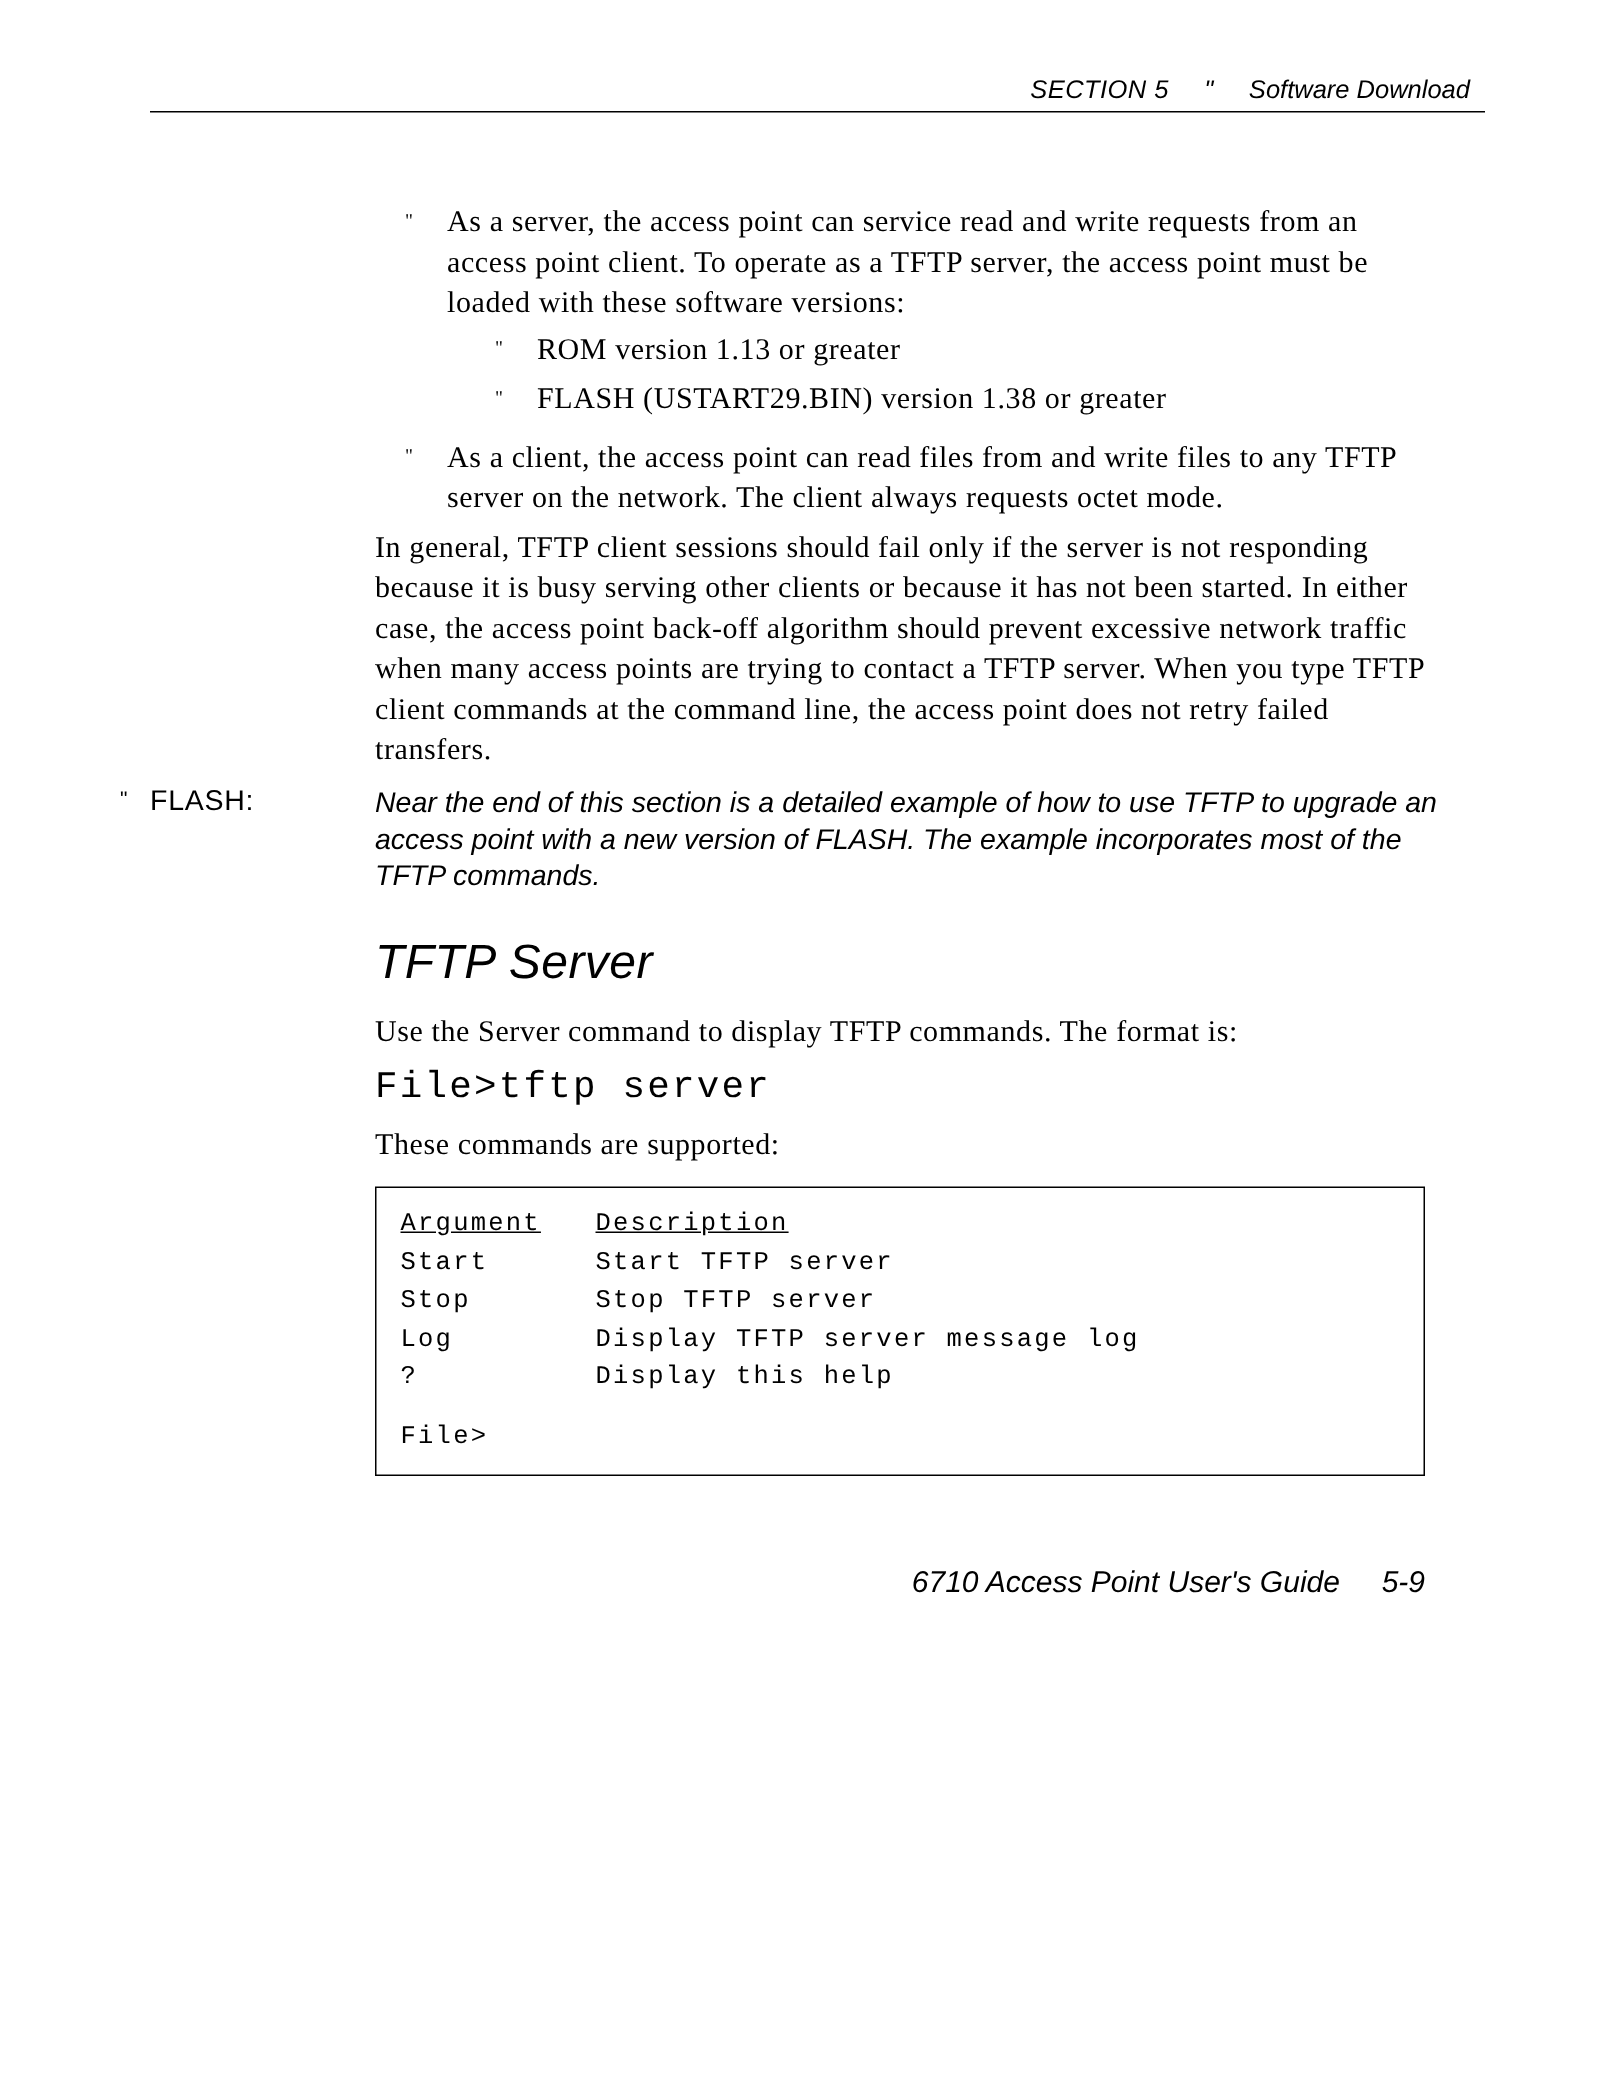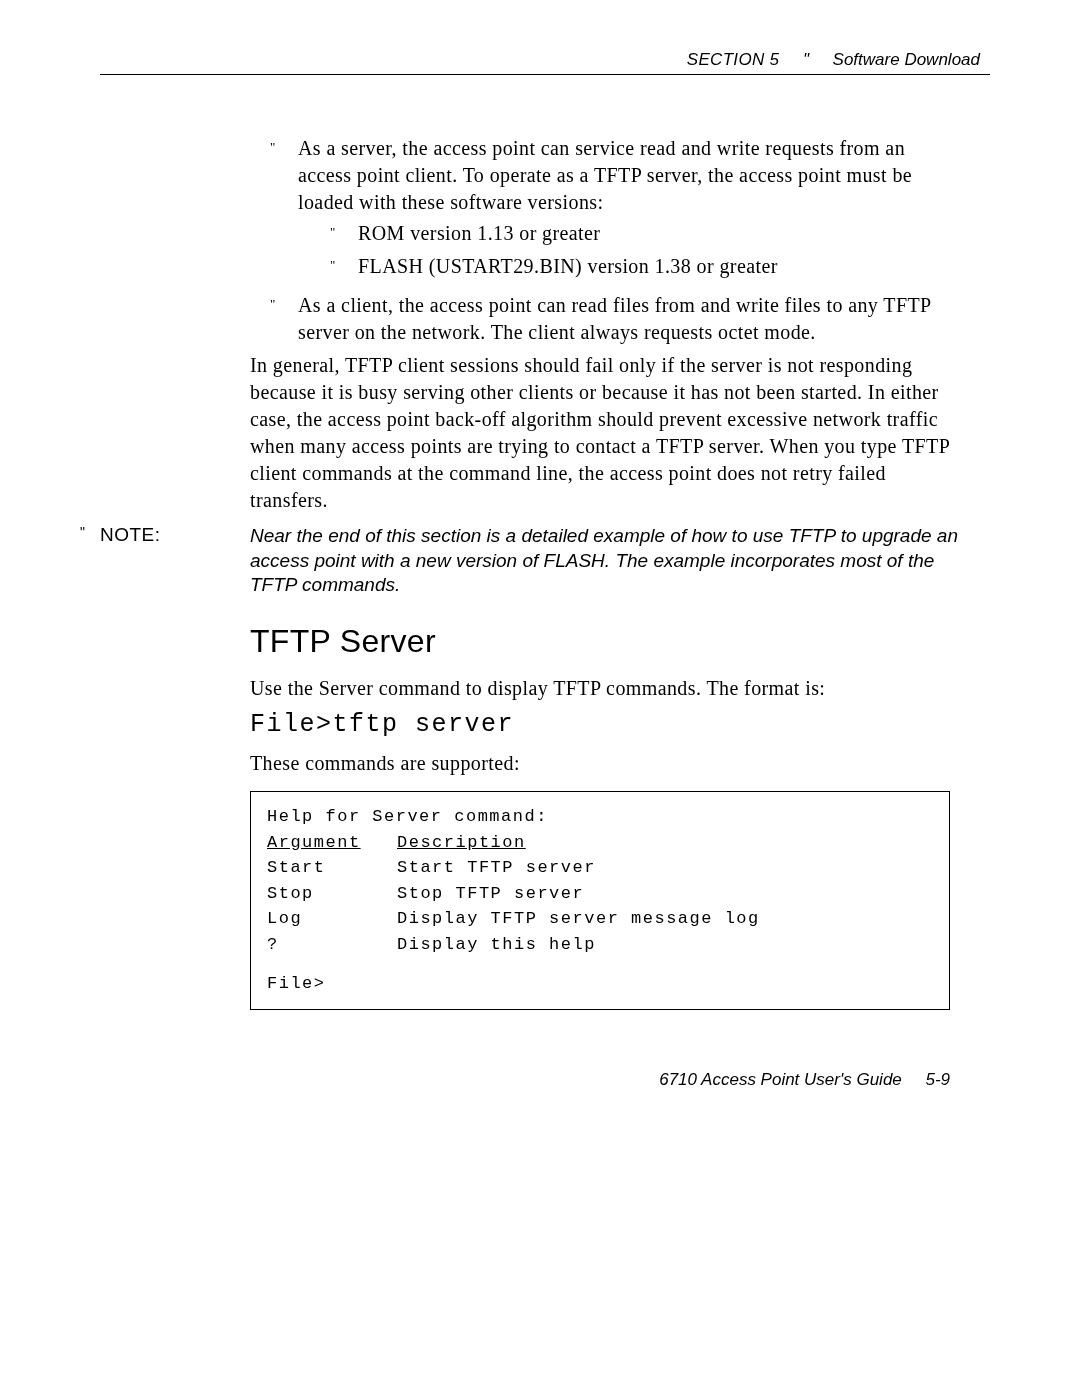--- a/index.html
+++ b/index.html
@@ -81,20 +81,21 @@
     flex: 0 0 150px;
     letter-spacing: 0.5px;
   }
   .note-text {
     flex: 1;
     font-style: italic;
     line-height: 1.3;
   }
   .heading {
     font-family: Arial, Helvetica, sans-serif;
+    font-style: italic;
     font-size: 32px;
     margin-top: 22px;
     margin-bottom: 12px;
     letter-spacing: 0.3px;
   }
   .cmd {
     font-family: "Courier New", monospace;
     letter-spacing: 1.5px;
     font-size: 25px;
     margin: 6px 0 8px 0;
@@ -115,21 +116,21 @@
   .codebox .col1 {
     width: 130px;
     flex: 0 0 130px;
   }
   .codebox .under {
     text-decoration: underline;
   }
   .footer {
     font-family: Arial, Helvetica, sans-serif;
     font-style: italic;
-    font-size: 17px;
+    font-size: 20px;
     text-align: right;
     margin-top: 60px;
     margin-right: 40px;
   }
 </style>
 </head>
 <body>
 
 <div class="page">
 
@@ -168,36 +169,35 @@
         <div class="bullet-text">As a client, the access point can read files from and write files to any TFTP server on the network.  The client always requests octet mode.</div>
       </div>
 
     </div>
 
     <div class="para">In general, TFTP client sessions should fail only if the server is not responding because it is busy serving other clients or because it has not been started.  In either case, the access point back-off algorithm should prevent excessive network traffic when many access points are trying to contact a TFTP server.  When you type TFTP client commands at the command line, the access point does not retry failed transfers.</div>
   </div>
 
   <div class="note-row">
     <div class="note-mark">"</div>
-    <div class="note-label">NOTE:</div>
+    <div class="note-label">FLASH:</div>
     <div class="note-text">Near the end of this section is a detailed example of how to use TFTP to upgrade an access point with a new version of FLASH.  The example incorporates most of the TFTP commands.</div>
   </div>
 
   <div class="content">
 
     <div class="heading">TFTP Server</div>
 
     <div class="para">Use the Server command to display TFTP commands.  The format is:</div>
 
     <div class="cmd">File&gt;tftp server</div>
 
     <div class="para">These commands are supported:</div>
 
     <div class="codebox">
-      <div>Help for Server command:</div>
       <div class="row">
         <div class="col1 under">Argument</div>
         <div class="under">Description</div>
       </div>
       <div class="row">
         <div class="col1">Start</div>
         <div>Start TFTP server</div>
       </div>
       <div class="row">
         <div class="col1">Stop</div>

